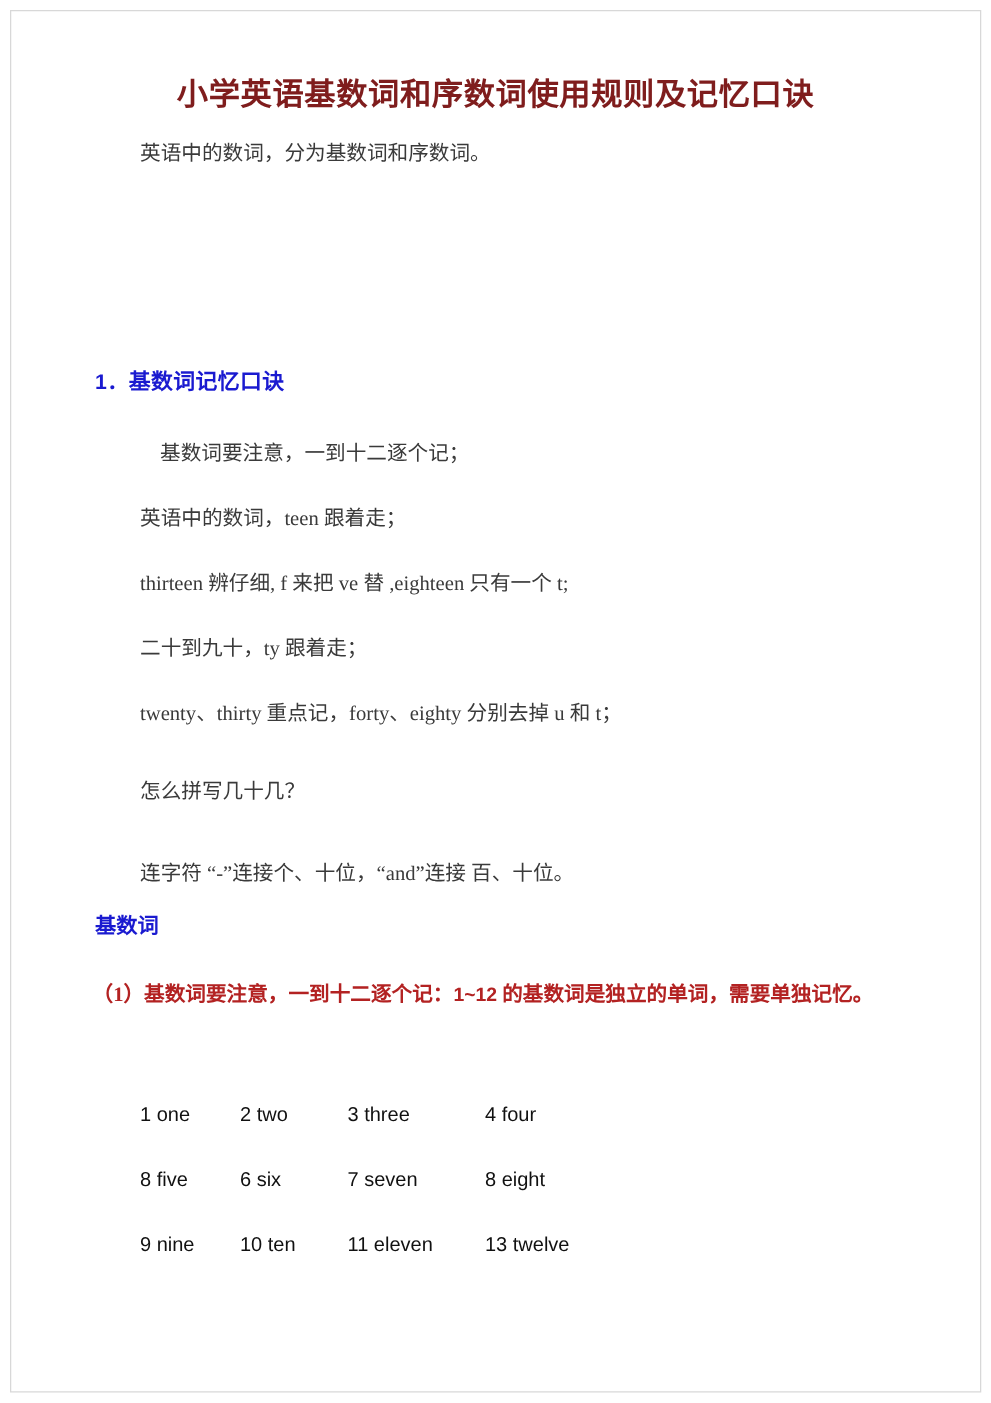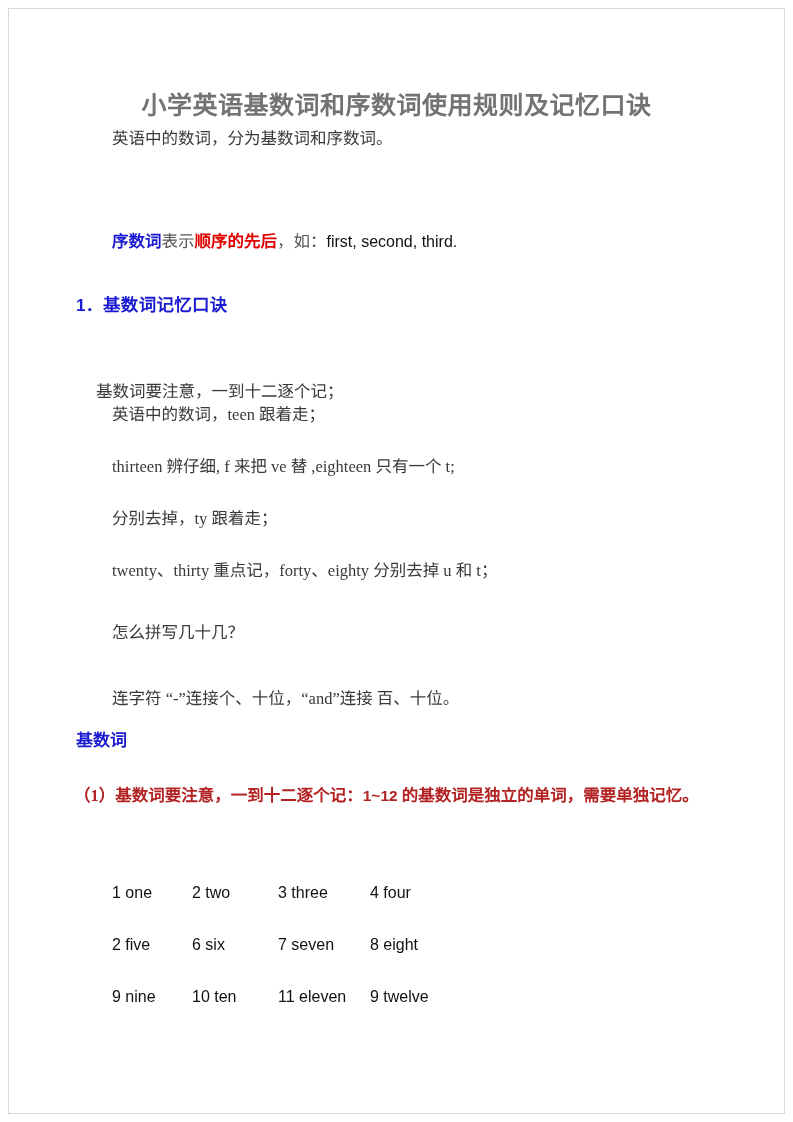--- a/index.html
+++ b/index.html
@@ -26,28 +26,28 @@
     height: 1106px;
     border: 1px solid #d8d8d8;
     box-sizing: border-box;
     pointer-events: none;
   }
 
   
   .doc-title {
     position: absolute;
     left: 0;
-    top: 74px;
+    top: 45px;
     width: 793px;
     text-align: center;
     font-family: "Liberation Serif", "DejaVu Serif", serif;
     font-weight: bold;
     font-size: 25px;
     letter-spacing: 0.5px;
-    color: #737373;
+    color: #7f1d1d;
     line-height: 1.2;
   }
 
   
   .tline {
     position: absolute;
     font-size: 16.5px;
     line-height: 1.35;
     color: #3a3a3a;
     white-space: nowrap;
@@ -134,58 +134,55 @@
     color: #111111;
   }
   .num-cell {
     position: absolute;
     top: 0;
     white-space: nowrap;
   }
   .num-c0 { left: 0px; }
   .num-c1 { left: 80px; }
   .num-c2 { left: 166px; }
-  .num-c3 { left: 258px; }
+  .num-c3 { left: 276px; }
 </style>
 </head>
 <body>
 
 <div class="page">
 
   <div class="page-frame"></div>
 
   <h1 class="doc-title">小学英语基数词和序数词使用规则及记忆口诀</h1>
 
-  <div class="tline" style="left:112px; top:128px;">
+  <div class="tline" style="left:112px; top:112px;">
     <span>英语中的数词，分为基数词和序数词。</span>
   </div>
 
 
-  <div class="tline" style="left:112px; top:231px;">
-    <span class="blue-b">序数词</span><span class="gray">表示</span><span class="red-b">顺序的先后</span><span class="gray">，如：</span><span class="en blk">first, second, third.</span>
-  </div>
 
   <div class="sec-head" style="left:76px; top:291px;">
     <span class="num">1．</span><span>基数词记忆口诀</span>
   </div>
 
-  <div class="tline" style="left:96px; top:352px;margin-top:29px;">
+  <div class="tline" style="left:128px; top:352px;">
     <span>基数词要注意，一到十二逐个记；</span>
   </div>
 
   <div class="tline" style="left:112px; top:404px;">
     <span>英语中的数词，teen 跟着走；</span>
   </div>
 
   <div class="tline" style="left:112px; top:456px;">
     <span>thirteen 辨仔细, f 来把 ve 替 ,eighteen 只有一个 t;</span>
   </div>
 
   <div class="tline" style="left:112px; top:508px;">
-    <span>分别去掉，ty 跟着走；</span>
+    <span>二十到九十，ty 跟着走；</span>
   </div>
 
   <div class="tline" style="left:112px; top:560px;">
     <span>twenty、thirty 重点记，forty、eighty 分别去掉 u 和 t；</span>
   </div>
 
   <div class="tline" style="left:112px; top:622px;">
     <span>怎么拼写几十几？</span>
   </div>
 
@@ -202,28 +199,28 @@
   <div class="num-grid">
 
     <div class="num-row">
       <span class="num-cell num-c0">1 one</span>
       <span class="num-cell num-c1">2 two</span>
       <span class="num-cell num-c2">3 three</span>
       <span class="num-cell num-c3">4 four</span>
     </div>
 
     <div class="num-row">
-      <span class="num-cell num-c0">2 five</span>
+      <span class="num-cell num-c0">8 five</span>
       <span class="num-cell num-c1">6 six</span>
       <span class="num-cell num-c2">7 seven</span>
       <span class="num-cell num-c3">8 eight</span>
     </div>
 
     <div class="num-row">
       <span class="num-cell num-c0">9 nine</span>
       <span class="num-cell num-c1">10 ten</span>
       <span class="num-cell num-c2">11 eleven</span>
-      <span class="num-cell num-c3">9 twelve</span>
+      <span class="num-cell num-c3">13 twelve</span>
     </div>
 
   </div>
 
 </div>
 
 </body></html>

